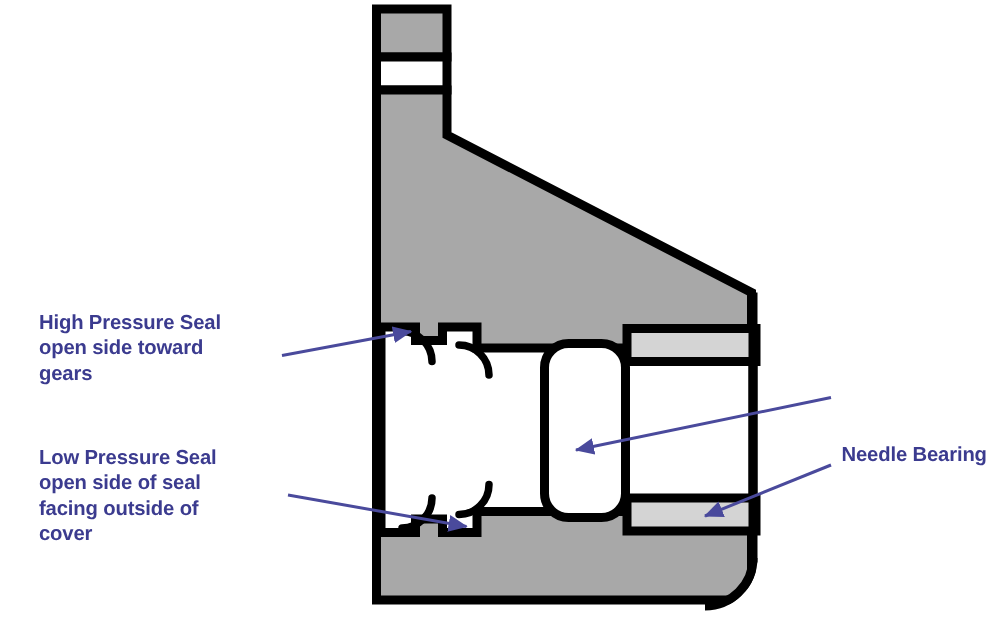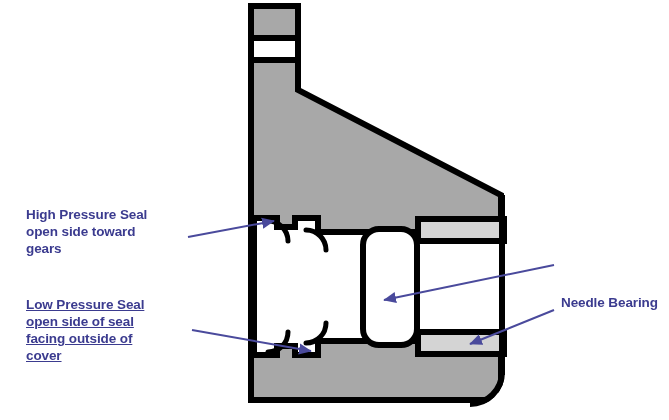--- a/index.html
+++ b/index.html
@@ -24,21 +24,21 @@
     position: absolute;
     color: #3b3b8f;
     font-family: "Liberation Sans", sans-serif;
     font-weight: bold;
     font-size: 13.5px;
     line-height: 17px;
     letter-spacing: -0.1px;
     white-space: pre-line;
   }
   #label-high-pressure-seal { left: 8px;  top: 206px; width: 160px; }
-  #label-low-pressure-seal  { left: 8px;  top: 296px; width: 165px; text-decoration: underline; }
+  #label-low-pressure-seal  { left: 8px;  top: 296px; width: 165px; }
   #label-weep-hole          { left: 543px; top: 249px; width: 126px; }
   #label-needle-bearing     { left: 543px; top: 294px; width: 126px; }
   svg { display: block; }
 </style>
 </head>
 <body>
 
 <div id="stage">
 
   <svg width="669" height="420" viewBox="0 0 669 420">

